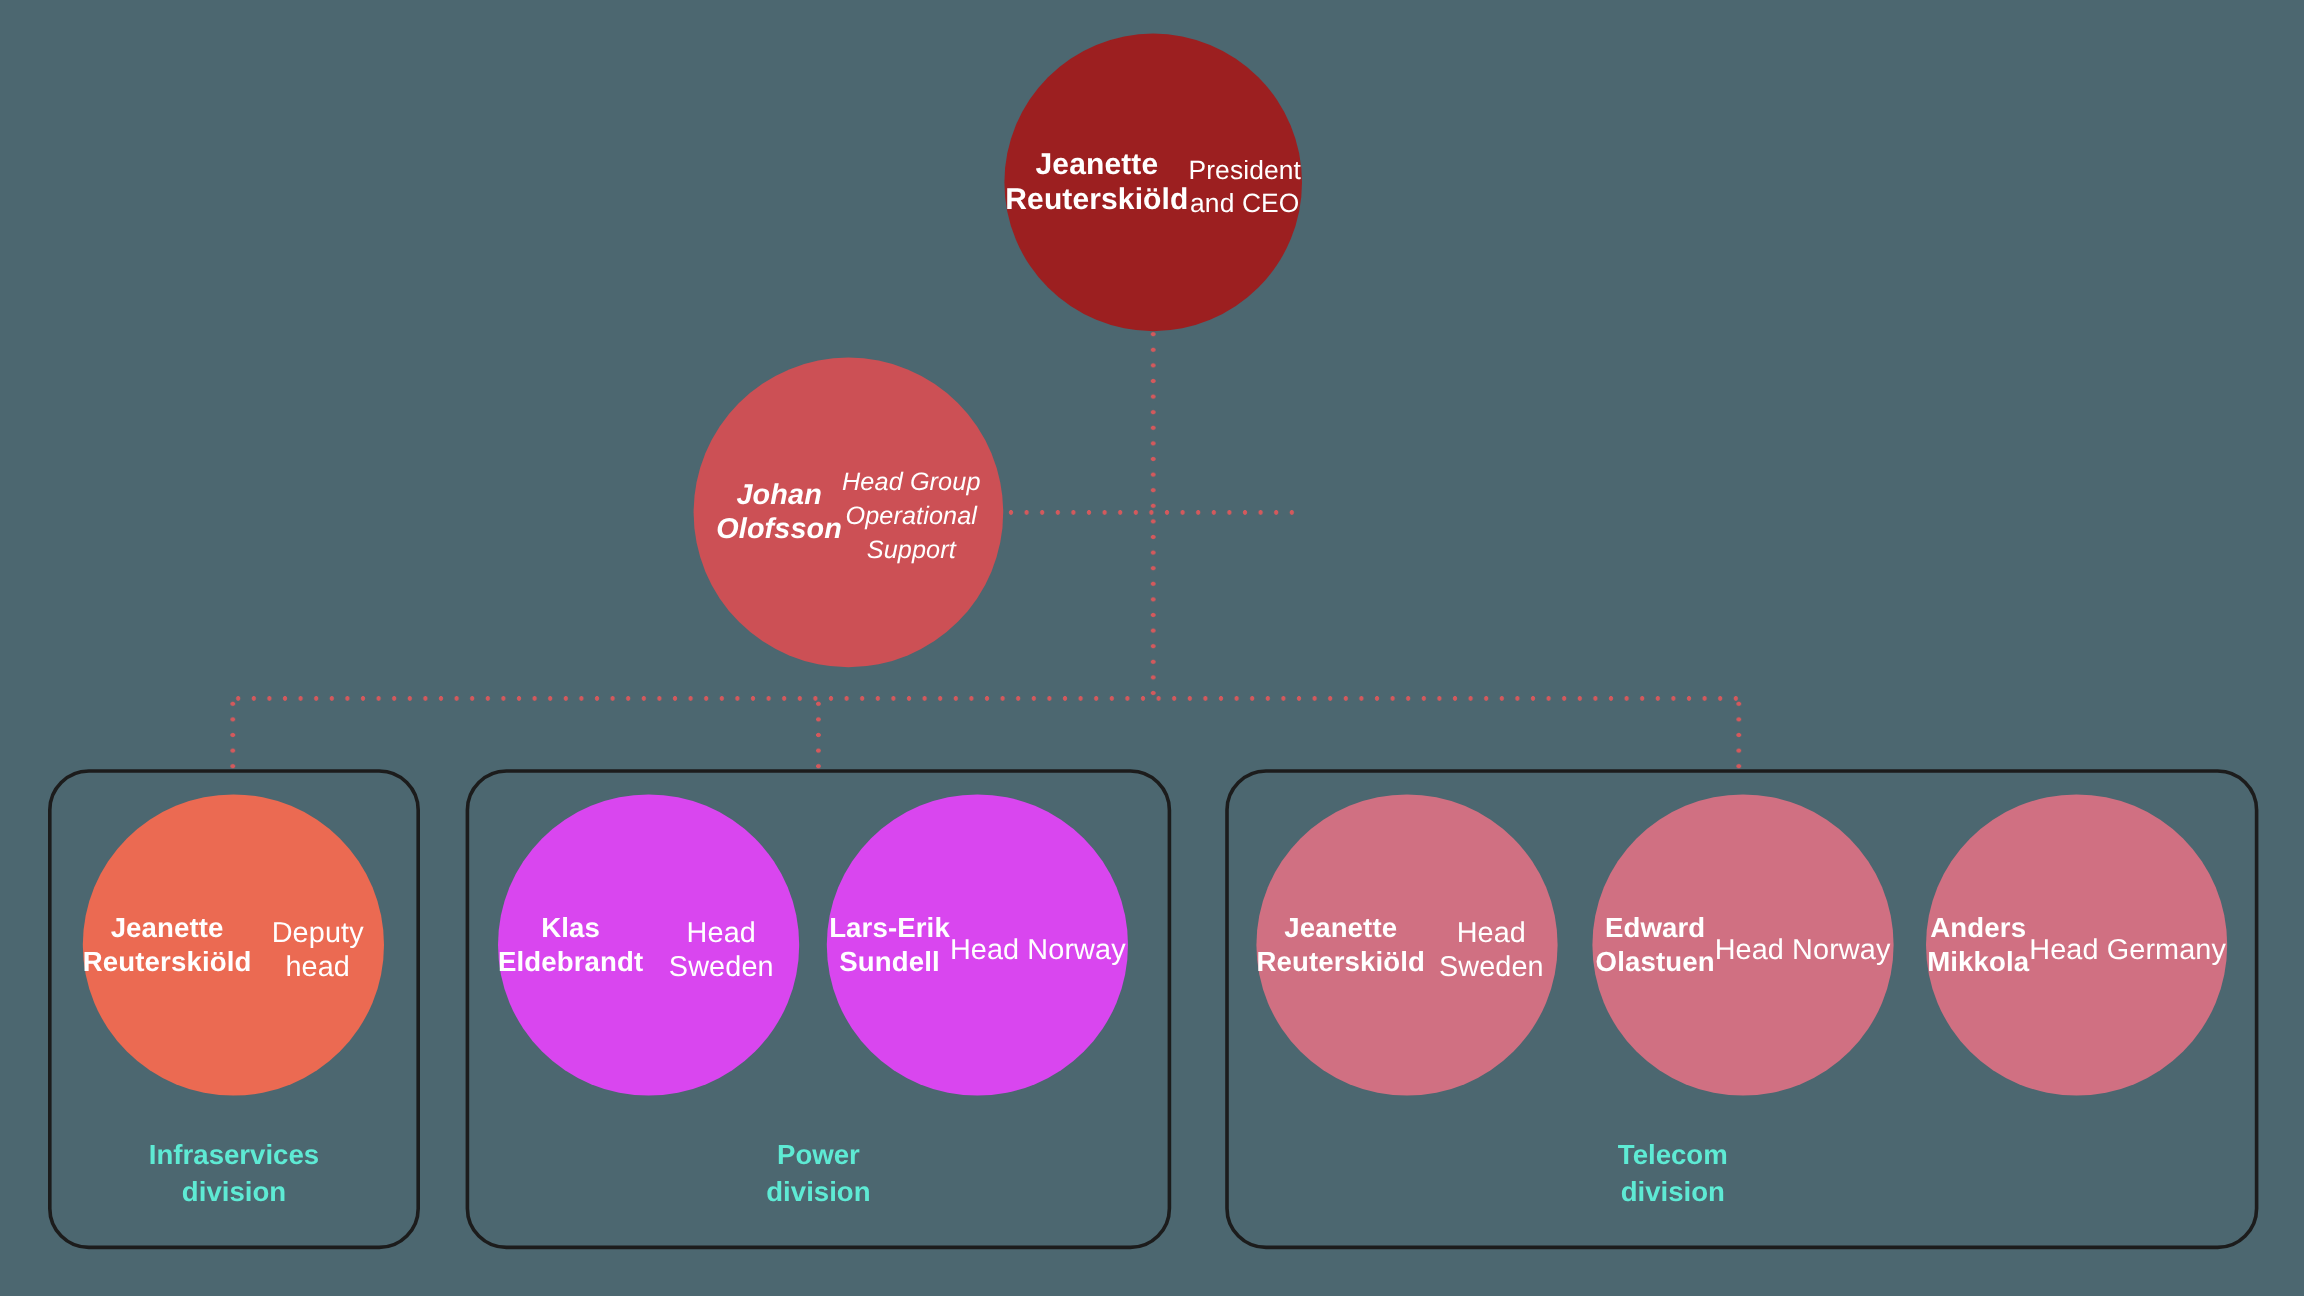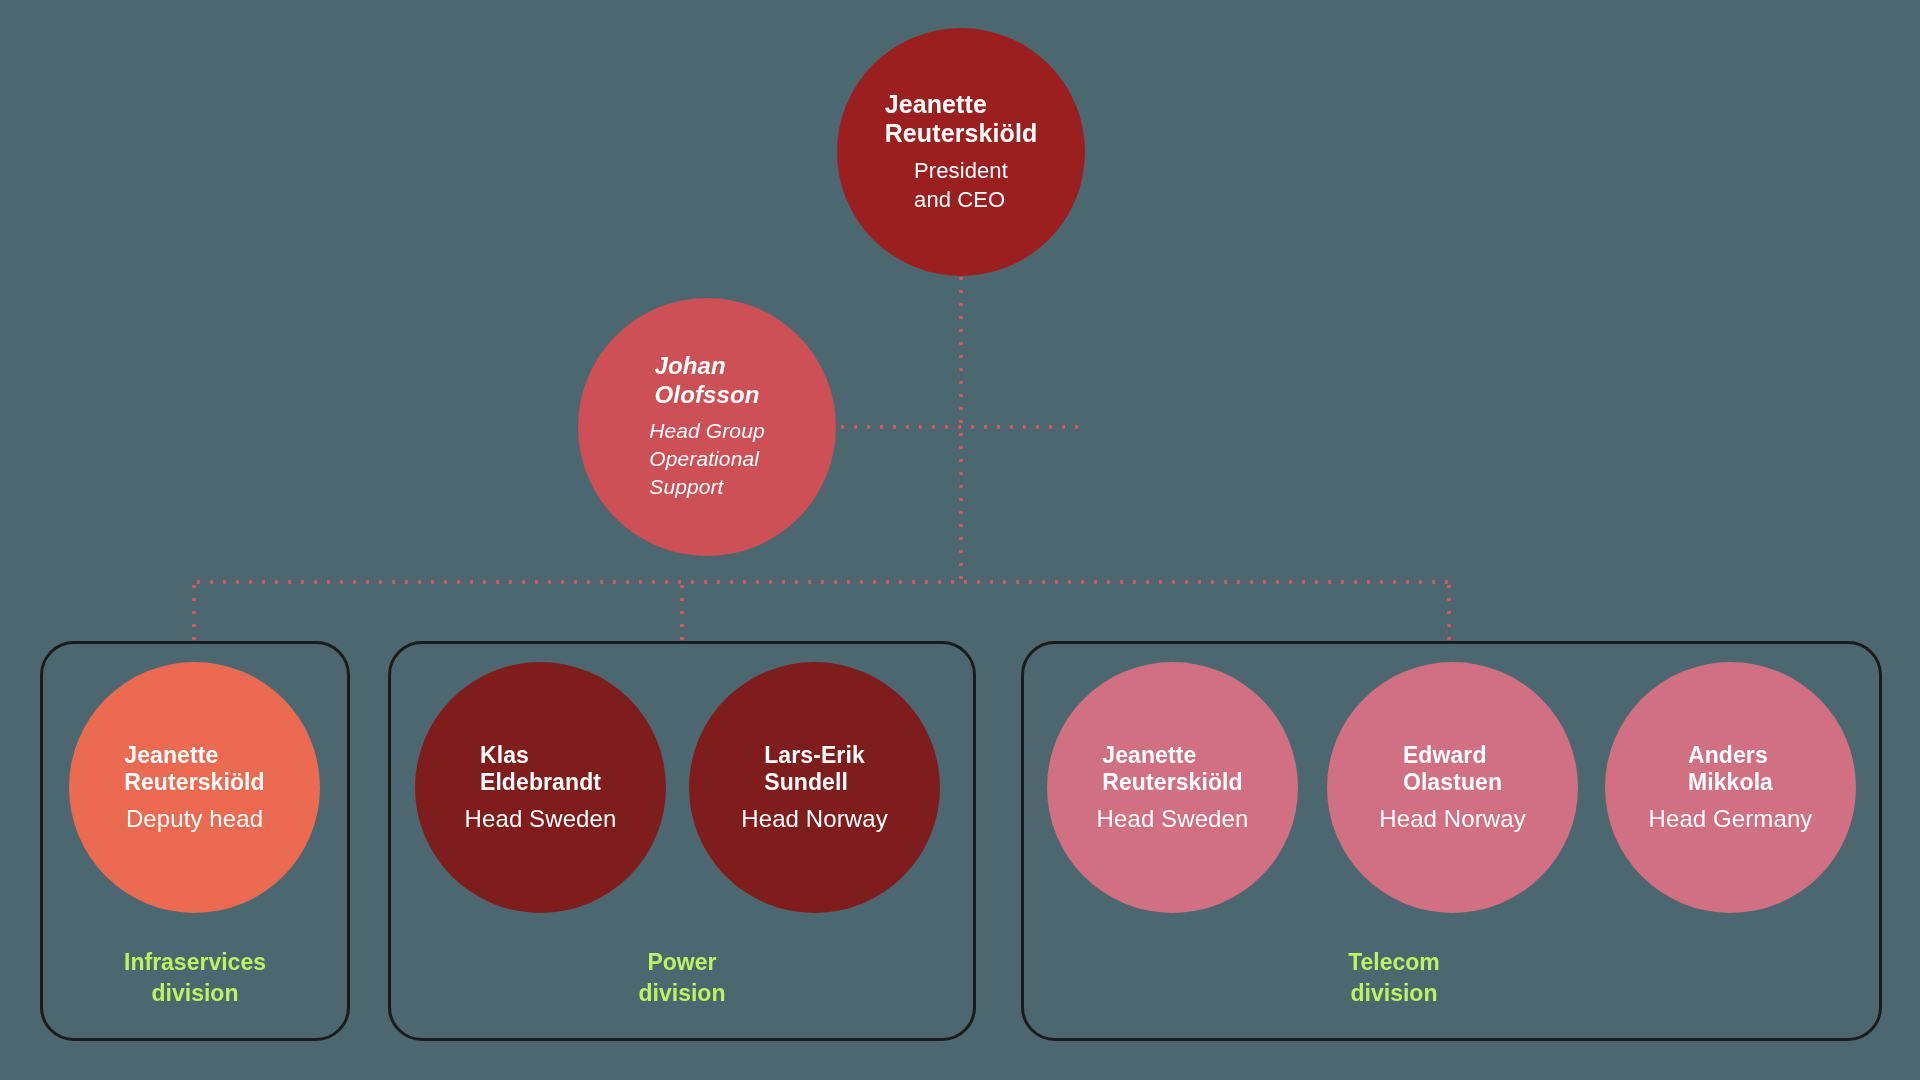--- a/index.html
+++ b/index.html
@@ -36,23 +36,23 @@
     background-size: 13px 4px;
     background-repeat: repeat-x;
     background-position: left center;
   }
 
   
   .node {
     position: absolute;
     border-radius: 50%;
     display: flex;
-    flex-direction: column;
     align-items: center;
     justify-content: center;
+    text-align: center;
     color: #ffffff;
     box-sizing: border-box;
     line-height: 1.18;
   }
   .node .nm {
     font-weight: bold;
     letter-spacing: .1px;
   }
   .node .rl {
     font-weight: normal;
@@ -89,40 +89,40 @@
   .division {
     position: absolute;
     border: 3px solid #1c1c1c;
     border-radius: 34px;
     box-sizing: border-box;
   }
   .div-label {
     position: absolute;
     left: 0; right: 0;
     text-align: center;
-    color: #bef264;
+    color: #5eead4;
     font-weight: bold;
     font-size: 23px;
     line-height: 1.33;
   }
 
   .d-infra { left: 40px;  top: 641px; width: 310px; height: 400px; }
   .d-power { left: 388px; top: 641px; width: 588px; height: 400px; }
   .d-tele  { left: 1021px;top: 641px; width: 861px; height: 400px; }
 
   .l-infra { top: 947px; left: 40px;  width: 310px; }
   .l-power { top: 947px; left: 388px; width: 588px; }
   .l-tele  { top: 947px; left: 1021px;width: 746px; }
 
   
   .n-leaf .nm { font-size: 23px; }
   .n-leaf .rl { font-size: 24px; }
 
   .c-infra { background: #eb6a52; }
-  .c-power { background: #7f1d1d; }
+  .c-power { background: #d946ef; }
   .c-tele  { background: #d07082; }
 
   .p-infra1 { left: 69px;   top: 662px; width: 251px; height: 251px; }
   .p-power1 { left: 415px;  top: 662px; width: 251px; height: 251px; }
   .p-power2 { left: 689px;  top: 662px; width: 251px; height: 251px; }
   .p-tele1  { left: 1047px; top: 662px; width: 251px; height: 251px; }
   .p-tele2  { left: 1327px; top: 662px; width: 251px; height: 251px; }
   .p-tele3  { left: 1605px; top: 662px; width: 251px; height: 251px; }
 </style>
 </head>

